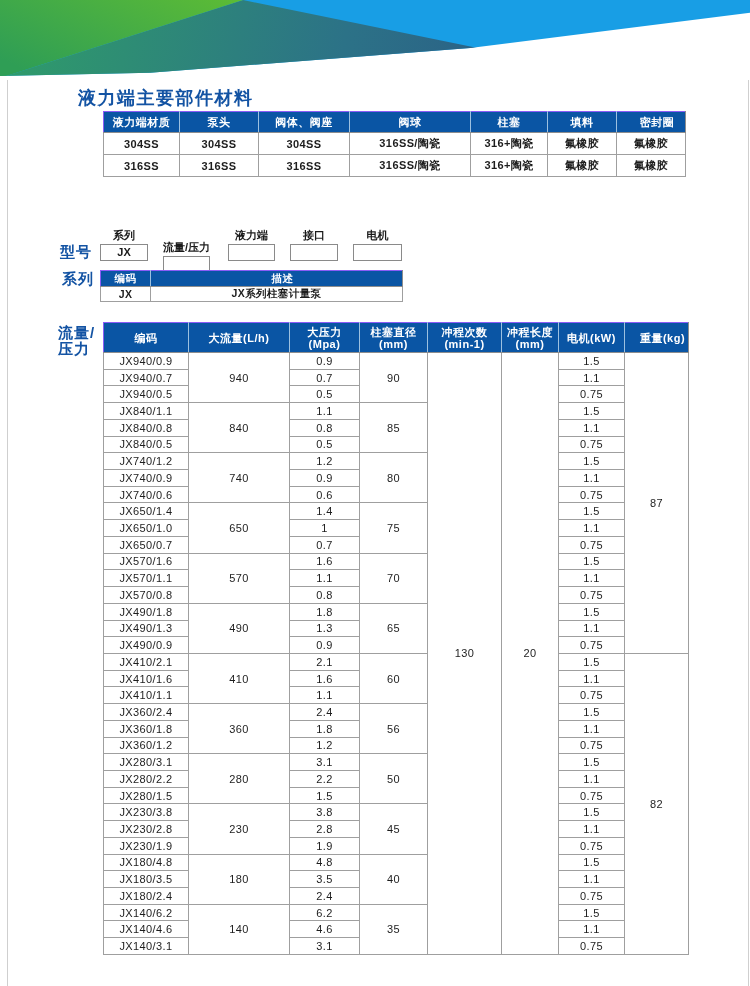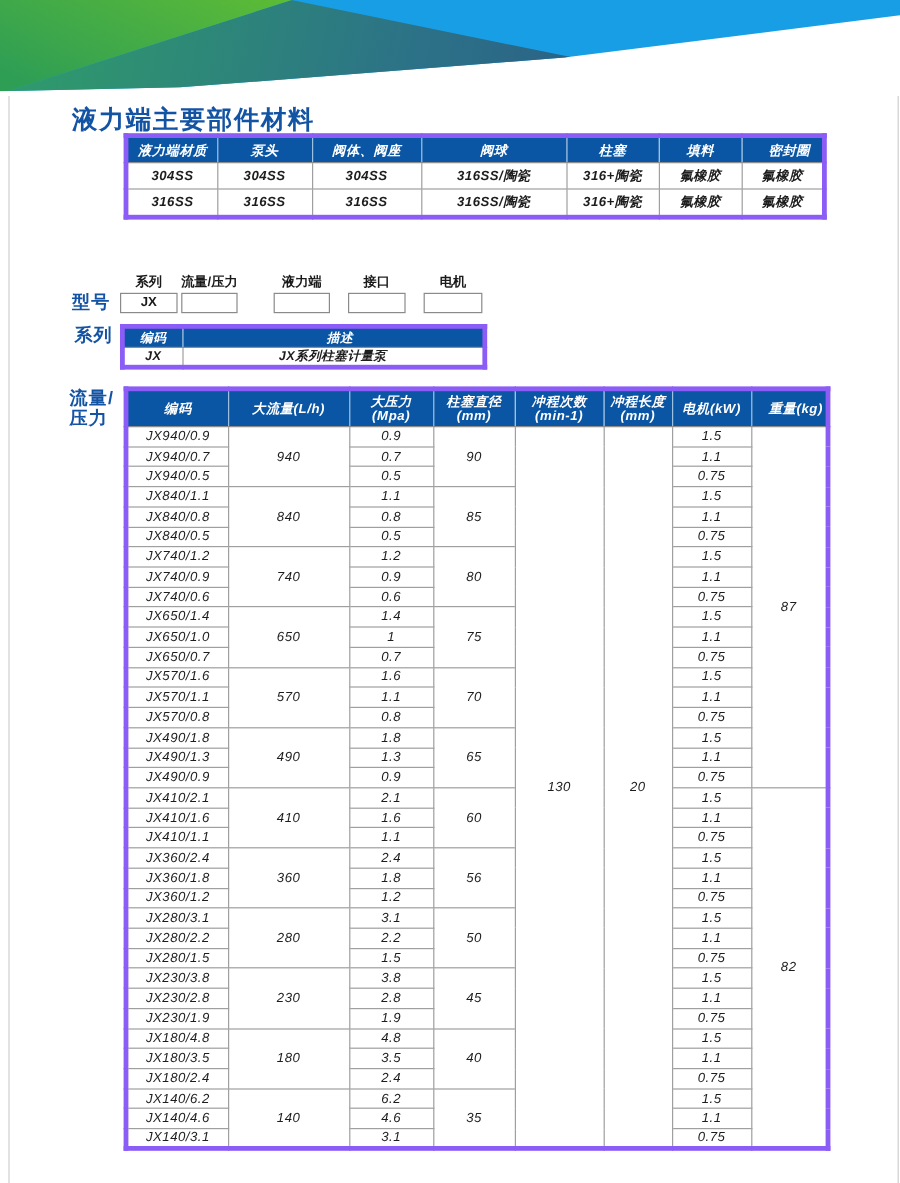--- a/index.html
+++ b/index.html
@@ -21,21 +21,21 @@
   .banner .green{
     background:linear-gradient(205deg,#68c32d 45%,#2f9e55 95%);
     clip-path:polygon(0 0,32.4% 0,0 97.5%);
   }
   
   .frame{position:absolute;top:80px;bottom:0;width:1px;background:#cfcfcf;}
   .frame.left{left:7px;}
   .frame.right{left:748px;}
   
   .sec-title{
-    position:absolute;left:60px;margin:0;font-size:21px;font-weight:bold;
+    position:absolute;left:78px;margin:0;font-size:18px;font-weight:bold;
     color:#1353a3;letter-spacing:1.5px;white-space:nowrap;
   }
   #t1{top:86px;}
   #t2{top:196px;}
   .blue-label{
     position:absolute;font-size:15px;font-weight:bold;color:#1353a3;
     letter-spacing:1px;white-space:nowrap;
   }
   #model-label{left:60px;top:243px;}
   #series-label{left:62px;top:270px;}
@@ -47,21 +47,21 @@
     font-size:11px;font-weight:bold;color:#1a1a1a;white-space:nowrap;
     margin:0 -20px 2px;height:13px;line-height:13px;
   }
   .fbox{
     height:15px;border:1px solid #8a8a8a;background:#fff;
     font-size:11px;font-weight:bold;color:#1a1a1a;line-height:15px;
   }
   
   .blue-table{
     position:absolute;border-collapse:collapse;table-layout:fixed;
-    background:#fff;border:4px solid #8b5cf6;font-style:italic;
+    background:#fff;border:1px solid #8b5cf6;
   }
   .blue-table th{
     background:#0a55a4;color:#ffffff;font-size:11px;font-weight:bold;
     text-align:center;padding:0;border-right:1px solid #9cc0e0;
     border-bottom:1px solid #8d8d8d;letter-spacing:.5px;
   }
   .blue-table th:last-child{border-right:1px solid #8d8d8d;padding-left:12px;}
   .blue-table td{
     border:1px solid #9f9f9f;font-size:11px;color:#1d1d1d;
     text-align:center;padding:0;letter-spacing:.4px;background:#fff;
@@ -135,21 +135,21 @@
       </tbody>
     </table>
 
 
   <div class="blue-label" id="model-label">型号</div>
   <div id="model-fields">
       <div class="field" style="left: 100px; width: 48px;">
         <div class="flabel">系列</div>
         <div class="fbox">JX</div>
       </div>
-      <div class="field" style="left: 151px; width: 47px;">
+      <div class="field" style="left: 163px; width: 47px; margin-top: 12px;">
         <div class="flabel">流量/压力</div>
         <div class="fbox"></div>
       </div>
       <div class="field" style="left: 228px; width: 47px;">
         <div class="flabel">液力端</div>
         <div class="fbox"></div>
       </div>
       <div class="field" style="left: 290px; width: 48px;">
         <div class="flabel">接口</div>
         <div class="fbox"></div>

